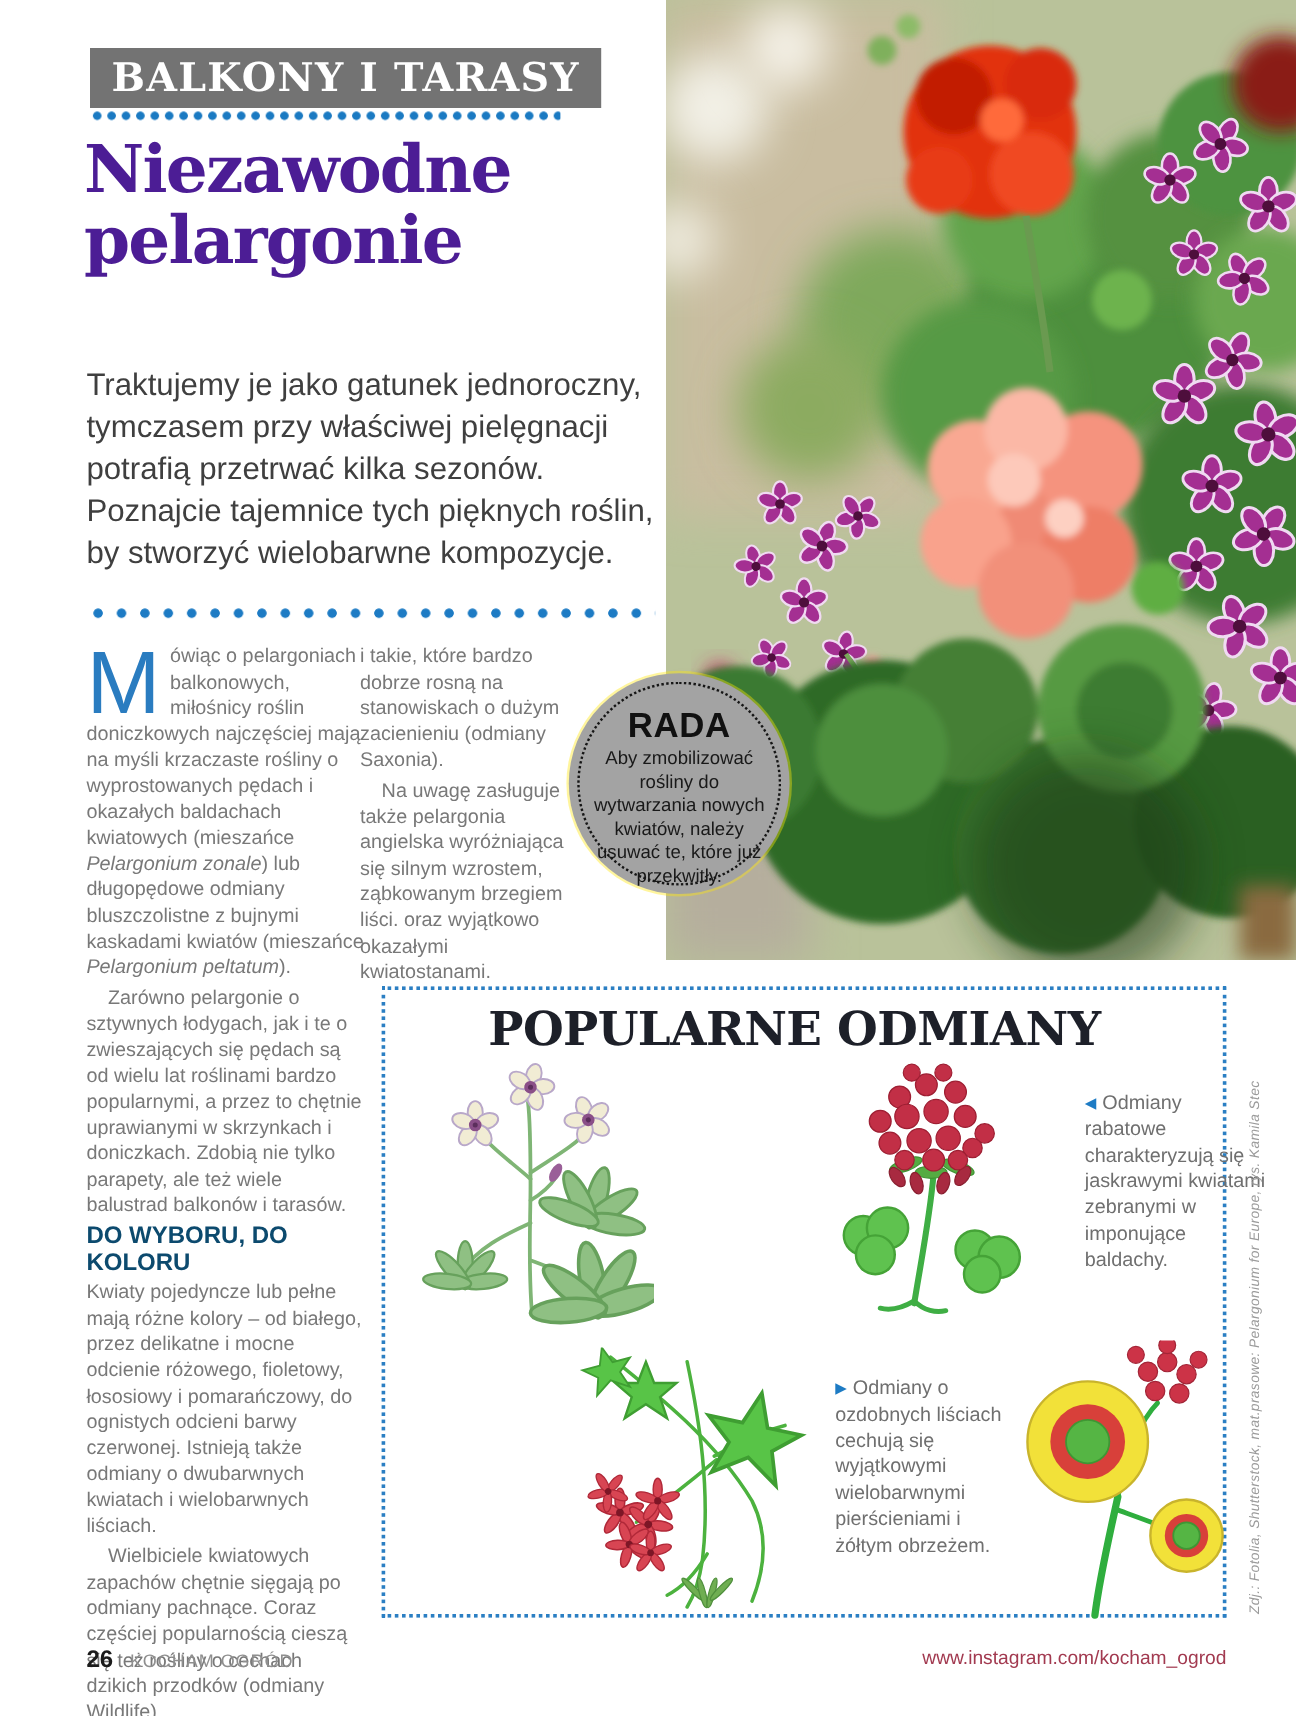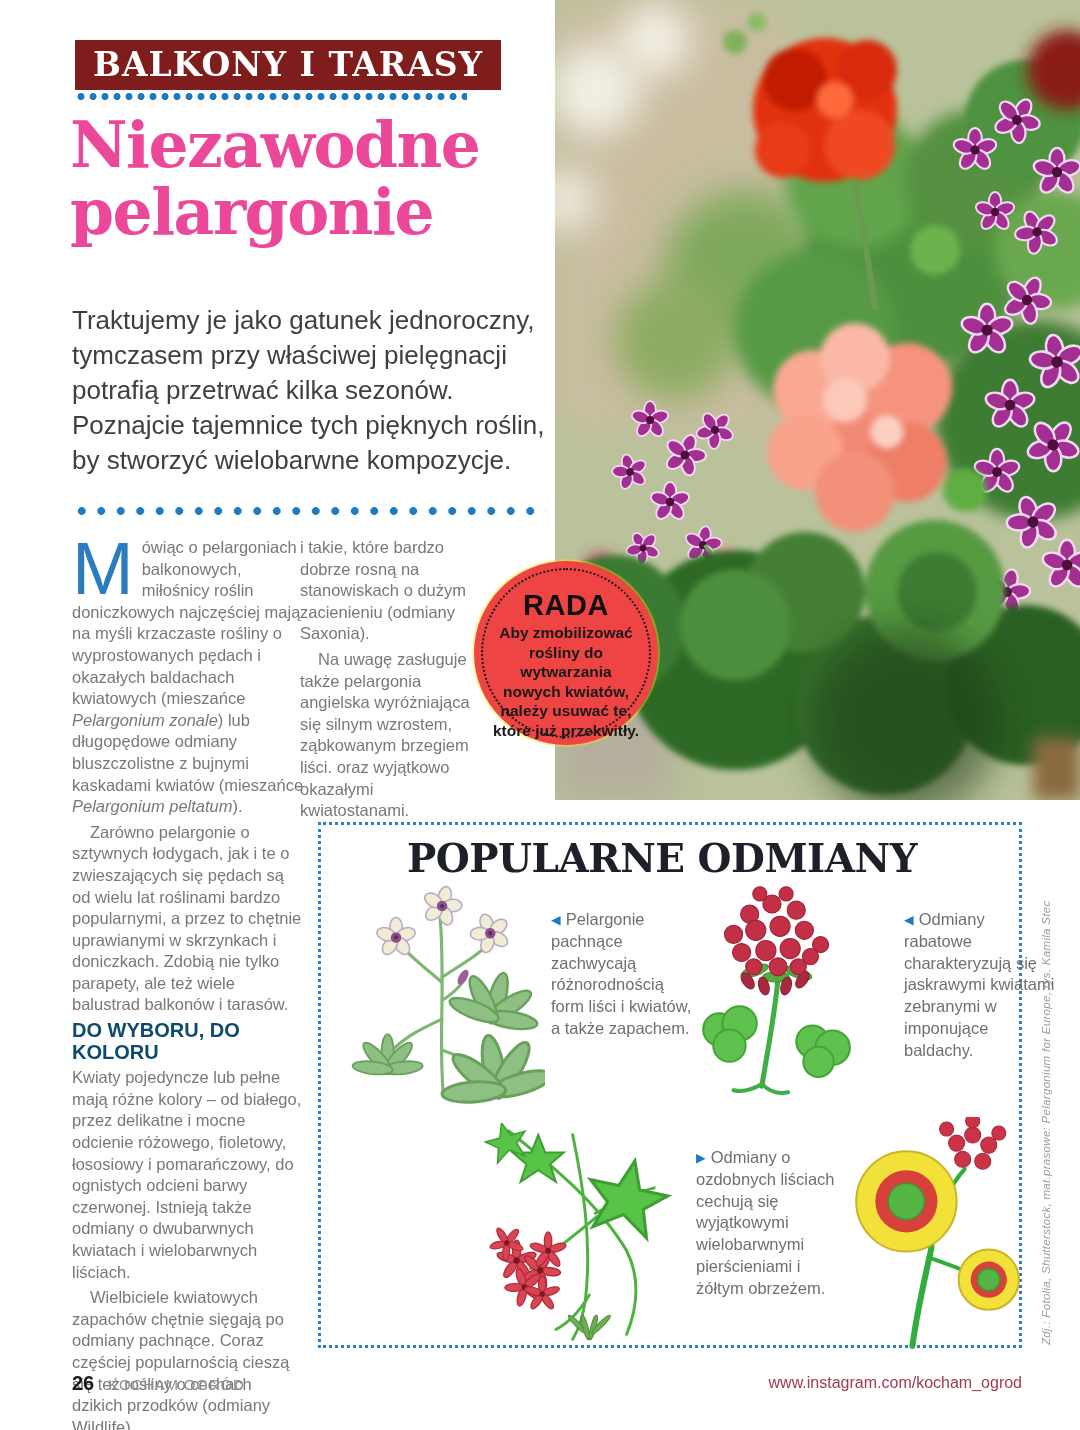--- a/index.html
+++ b/index.html
@@ -1,30 +1,30 @@
 <!DOCTYPE html>
 <html lang="pl"><head>
 <meta charset="utf-8">
 <style>
   html,body{margin:0;padding:0;background:#ffffff;}
   .page{position:relative;width:1080px;height:1430px;background:#ffffff;overflow:hidden;
         font-family:"Liberation Sans","DejaVu Sans",sans-serif;}
 
   
-  .kicker{position:absolute;left:75px;top:40px;height:50px;background:#7f1d1d;color:#fff;
+  .kicker{position:absolute;left:75px;top:40px;height:50px;background:#737373;color:#fff;
           font-family:"DejaVu Serif","Liberation Serif",serif;font-weight:bold;font-size:33px;
           letter-spacing:1px;line-height:50px;padding:0 18px;white-space:nowrap;}
   .kicker-dots{position:absolute;left:75px;top:92px;width:392px;height:10px;
           background-image:radial-gradient(circle at 50% 45%,#1b7ac2 0 3.2px,rgba(0,0,0,0) 3.8px);
           background-size:12px 10px;background-repeat:repeat-x;}
 
   
   .headline{position:absolute;left:70px;top:112px;width:480px;
-          font-family:"DejaVu Serif","Liberation Serif",serif;font-weight:bold;font-size:63px;
-          line-height:1.07;letter-spacing:-1.5px;color:#ec4899;}
+          font-family:"DejaVu Serif","Liberation Serif",serif;font-weight:bold;font-size:55px;
+          line-height:1.07;letter-spacing:-1.5px;color:#4c1d95;}
   .intro{position:absolute;left:72px;top:303px;width:475px;font-size:26px;line-height:1.35;
           color:#3f3f3f;}
   .intro-dots{position:absolute;left:72px;top:506px;width:474px;height:10px;
           background-image:radial-gradient(circle at 50% 50%,#1d7bc4 0 3.6px,rgba(0,0,0,0) 4.2px);
           background-size:19.5px 10px;background-repeat:repeat-x;}
 
   
   .col{position:absolute;top:537px;font-size:16.5px;line-height:21.6px;color:#787878;}
   .col1{left:72px;width:232px;}
   .col2{left:300px;width:212px;}
@@ -38,26 +38,26 @@
 
   
   .photo{position:absolute;left:555px;top:0;width:525px;height:800px;overflow:hidden;}
   .photo svg{display:block;width:100%;height:100%;}
   .photo-caption{position:absolute;left:787px;top:683px;width:240px;color:#ffffff;
           font-weight:bold;font-size:17.5px;line-height:21.5px;
           text-shadow:0 1px 4px rgba(0,0,0,.65),0 0 10px rgba(0,0,0,.4);}
 
   
   .tip{position:absolute;left:474px;top:561px;width:184px;height:184px;border-radius:50%;
-          background:#ef4444;z-index:5;box-shadow:0 0 0 2px rgba(255,230,10,.4);}
+          background:#a3a3a3;z-index:5;box-shadow:0 0 0 2px rgba(255,230,10,.4);}
   .tip-inner{position:absolute;inset:7px;border-radius:50%;border:2.5px dotted #161616;
           display:flex;flex-direction:column;align-items:center;justify-content:flex-start;
           padding-top:20px;box-sizing:border-box;text-align:center;}
   .tip-title{font-size:29px;font-weight:bold;color:#111;letter-spacing:.5px;line-height:1.05;}
-  .tip-text{width:150px;font-size:15.5px;font-weight:bold;color:#191919;line-height:19.5px;margin-top:3px;}
+  .tip-text{width:150px;font-size:15.5px;font-weight:normal;color:#191919;line-height:19.5px;margin-top:3px;}
 
   
   .vbox{position:absolute;left:318px;top:822px;width:704px;height:526px;box-sizing:border-box;
           border:3px dotted #2b7fc3;background:#fff;}
   .vbox-title{position:absolute;left:0;right:16px;top:10px;text-align:center;
           font-family:"DejaVu Serif","Liberation Serif",serif;font-weight:bold;font-size:39px;
           letter-spacing:-0.5px;color:#1d2029;}
   .illus{position:absolute;}
   .cap{position:absolute;font-size:16.5px;line-height:1.32;color:#6f6f6f;}
   .cap .mk{color:#1d7bc4;font-size:12.5px;margin-right:5px;position:relative;top:-1px;}
@@ -257,23 +257,20 @@
         <path d="M102 112 C112 106 118 100 122 94"></path>
       </g>
       <use href="#il1-leaf" transform="translate(50,178) scale(1.2)"></use>
       <use href="#il1-leaf" transform="translate(150,128) scale(1.55) rotate(15)"></use>
       <use href="#il1-leaf" transform="translate(155,198) scale(1.9) rotate(-10)"></use>
       <ellipse cx="122" cy="90" rx="4" ry="8" fill="#9a5f98" transform="rotate(30 122 90)"></ellipse>
       <use href="#il1-flo" transform="translate(58,52)"></use>
       <use href="#il1-flo" transform="translate(102,22) rotate(15)"></use>
       <use href="#il1-flo" transform="translate(148,48) rotate(-20)"></use>
     </svg>
-    <div class="cap" style="left:230px;top:84px;width:150px;">
-      <span class="mk">◀</span><span>Pelargonie pachnące zachwycają różnorodnością form liści i kwiatów, a także zapachem.</span>
-    </div>
 
     <svg class="illus" style="left:368px;top:56px;" width="172" height="216" viewBox="0 0 170 212">
       <path d="M88 95 C85 130 78 165 72 202" stroke="#3fae44" stroke-width="5" fill="none" stroke-linecap="round"></path>
       <path d="M72 200 C62 206 52 208 44 206 M72 200 C80 208 90 210 98 208" stroke="#3fae44" stroke-width="4" fill="none" stroke-linecap="round"></path>
       <g fill="#55ab42" stroke="#3f9434" stroke-width="1">
         <ellipse cx="65" cy="88" rx="14" ry="5" transform="rotate(-20 65 88)"></ellipse>
         <ellipse cx="108" cy="90" rx="14" ry="5" transform="rotate(20 108 90)"></ellipse>
         <ellipse cx="86" cy="94" rx="13" ry="5"></ellipse>
       </g>
       <g fill="#a82a40" stroke="#8a1f30" stroke-width="1">

